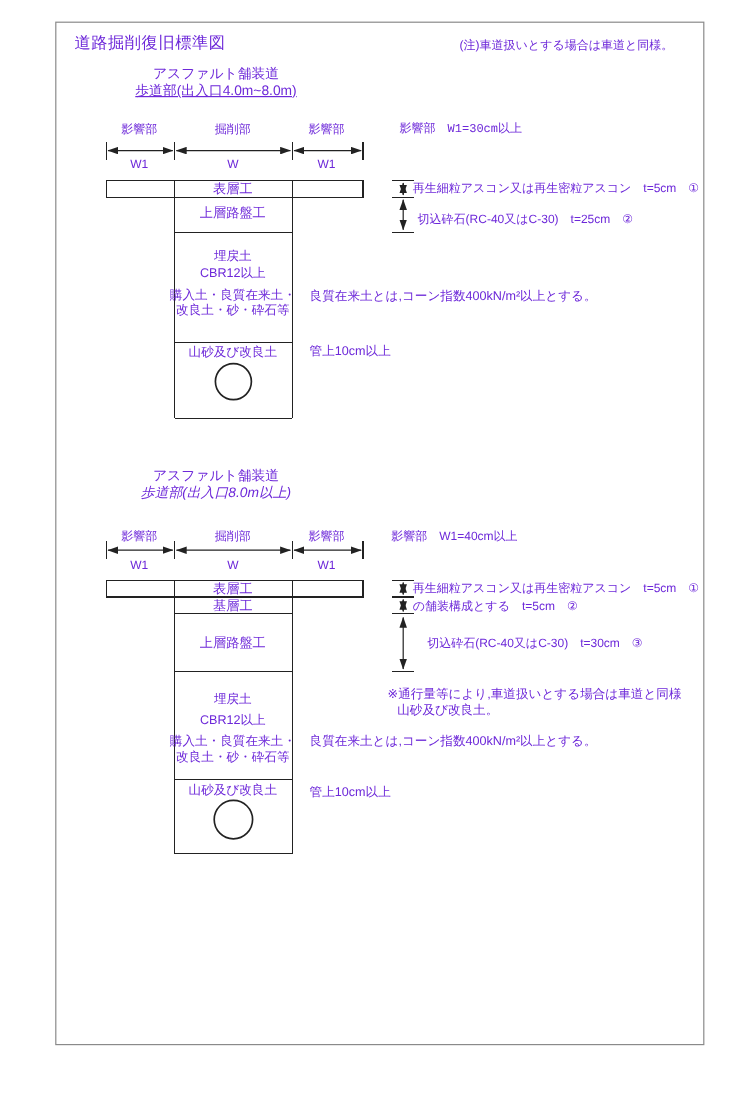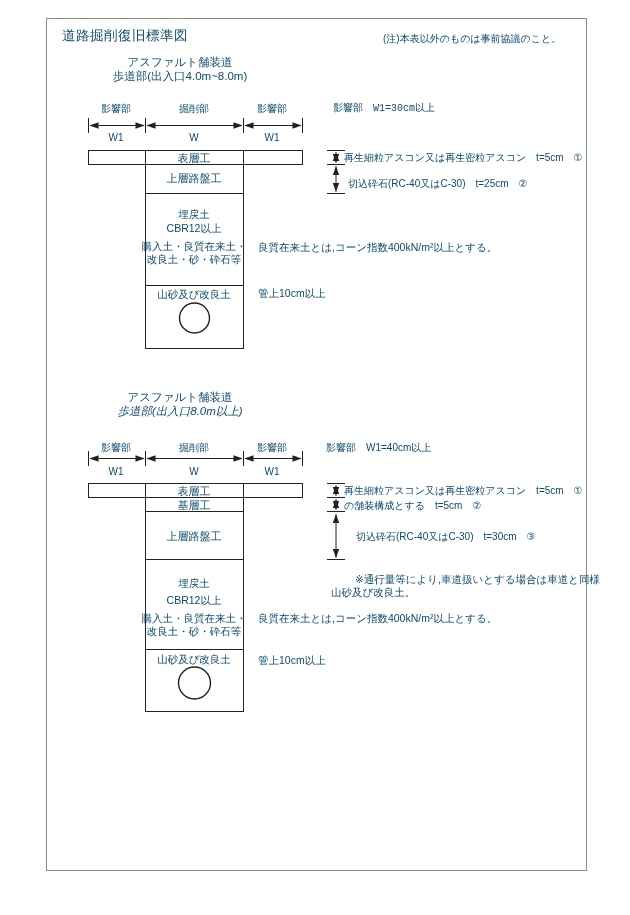--- a/index.html
+++ b/index.html
@@ -6,21 +6,21 @@
   body{
     width:630px;height:915px;position:relative;background:#ffffff;
     font-family:"Liberation Sans","DejaVu Sans",sans-serif;color:#111;
     overflow:hidden;
   }
   .sheet{
     position:absolute;left:46px;top:18px;width:541px;height:853px;
     border:1px solid #8a8a8a;background:#fff;box-sizing:border-box;
   }
   svg.overlay{position:absolute;left:0;top:0;width:630px;height:915px;}
-  .t{position:absolute;white-space:nowrap;color:#0c4a6e;font-size:10.5px;line-height:1.15;}
+  .t{position:absolute;white-space:nowrap;color:#6d28d9;font-size:10.5px;line-height:1.15;}
   .c{transform:translateX(-50%);}
   .fs14{font-size:13.5px;letter-spacing:0.5px;}
   .fs115{font-size:11.5px;}
   .fs11{font-size:11px;}
   .fs10{font-size:10px;}
 </style>
 </head>
 <body>
 
 <div class="sheet"></div>
@@ -66,24 +66,24 @@
   <circle cx="194.5" cy="683" r="16" stroke="#222" stroke-width="1.4" fill="none"></circle>
   <g stroke="#222" stroke-width="1" fill="none">
     <path d="M327,483.5 H345 M327,497.5 H345 M327,511.5 H345 M327,559.5 H345" shape-rendering="crispEdges"></path>
     <line x1="336" y1="485.5" x2="336" y2="495.5" marker-start="url(#ah)" marker-end="url(#ah)"></line>
     <line x1="336" y1="499.5" x2="336" y2="509.5" marker-start="url(#ah)" marker-end="url(#ah)"></line>
     <line x1="336" y1="514.5" x2="336" y2="557.5" marker-start="url(#ah)" marker-end="url(#ah)"></line>
   </g>
 </svg>
 
 <div class="t fs14" style="left:62px;top:28px;">道路掘削復旧標準図</div>
-<div class="t fs10" style="left:383px;top:33px;">(注)本表以外のものは事前協議のこと。</div>
+<div class="t fs10" style="left:383px;top:33px;">(注)車道扱いとする場合は車道と同様。</div>
 
 <div class="t c fs115" style="left:180px;top:56px;">アスファルト舗装道</div>
-<div class="t c fs115" style="left:180px;top:70px;">歩道部(出入口4.0m~8.0m)</div>
+<div class="t c fs115" style="left:180px;top:70px;text-decoration:underline;">歩道部(出入口4.0m~8.0m)</div>
 <div class="t c fs10" style="left:116px;top:103px;">影響部</div>
 <div class="t c fs10" style="left:194px;top:103px;">掘削部</div>
 <div class="t c fs10" style="left:272px;top:103px;">影響部</div>
 <div class="t fs10" style="left:333px;top:103px;font-family:Liberation Mono, monospace;">影響部　W1=30cm以上</div>
 <div class="t c fs10" style="left:116px;top:132px;">W1</div>
 <div class="t c fs10" style="left:194px;top:132px;">W</div>
 <div class="t c fs10" style="left:272px;top:132px;">W1</div>
 <div class="t c fs11" style="left:194px;top:152px;">表層工</div>
 <div class="t c fs11" style="left:194px;top:172px;">上層路盤工</div>
 <div class="t c" style="left:194px;top:208px;">埋戻土</div>
@@ -109,16 +109,16 @@
 <div class="t c fs11" style="left:194px;top:499px;">基層工</div>
 <div class="t c fs11" style="left:194px;top:530px;">上層路盤工</div>
 <div class="t c" style="left:194px;top:577px;">埋戻土</div>
 <div class="t c" style="left:194px;top:594px;">CBR12以上</div>
 <div class="t c" style="left:194px;top:612px;">購入土・良質在来土・</div>
 <div class="t c" style="left:194px;top:625px;">改良土・砂・砕石等</div>
 <div class="t c" style="left:194px;top:653px;">山砂及び改良土</div>
 <div class="t fs10" style="left:344px;top:485px;">再生細粒アスコン又は再生密粒アスコン　t=5cm　①</div>
 <div class="t fs10" style="left:344px;top:500px;">の舗装構成とする　t=5cm　②</div>
 <div class="t fs10" style="left:356px;top:531px;">切込砕石(RC-40又はC-30)　t=30cm　③</div>
-<div class="t" style="left:323px;top:573px;margin-left:32px;">※通行量等により,車道扱いとする場合は車道と同様</div>
+<div class="t" style="left:323px;top:573px;">※通行量等により,車道扱いとする場合は車道と同様</div>
 <div class="t" style="left:331px;top:586px;">山砂及び改良土。</div>
 <div class="t" style="left:258px;top:612px;">良質在来土とは,コーン指数400kN/m²以上とする。</div>
 <div class="t" style="left:258px;top:654px;">管上10cm以上</div>
 
 </body></html>

